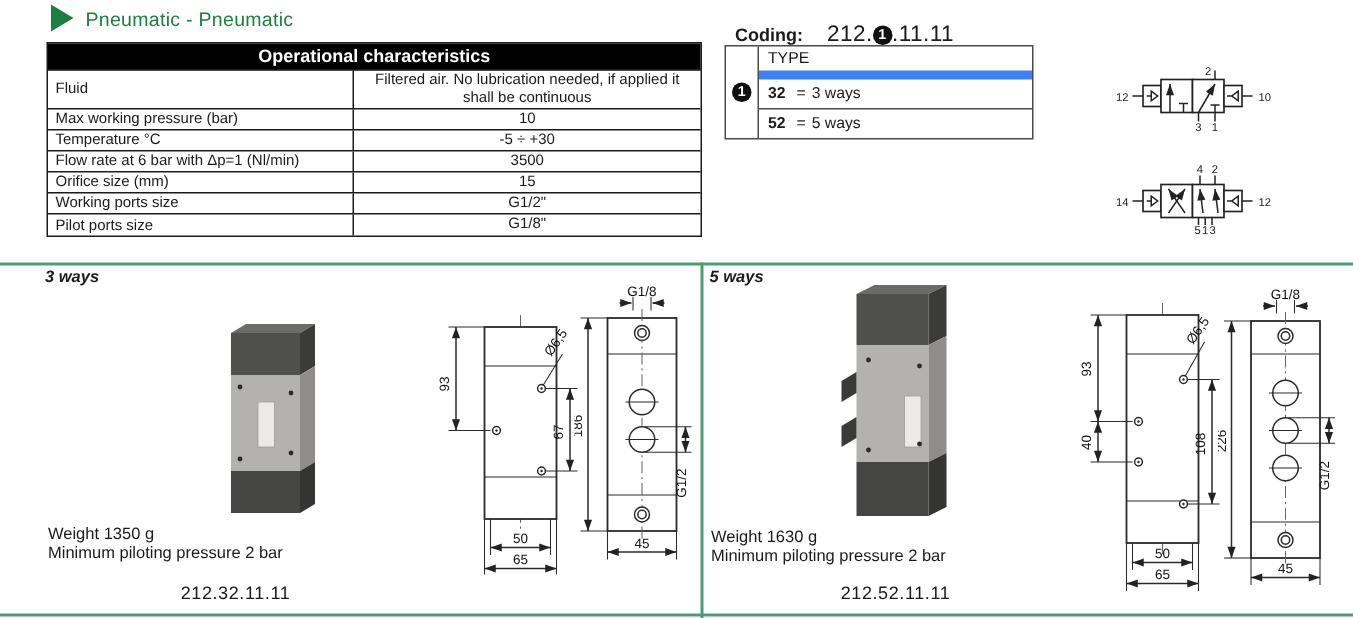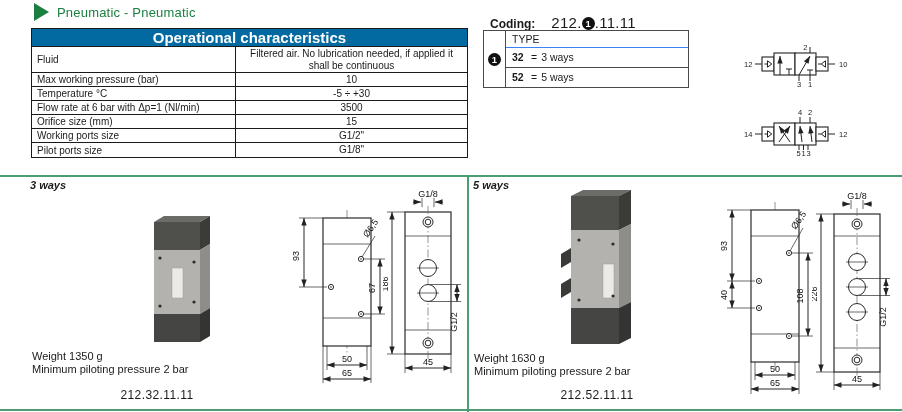--- a/index.html
+++ b/index.html
@@ -16,36 +16,36 @@
   .hdr-title { left:57px; top:5px; font-size:13px; font-weight:normal; color:#1a7f3f; letter-spacing:0.2px; }
   .coding { left:478px; top:14px; white-space:nowrap;margin-left:12px; }
   .coding-label { font-size:12px; font-weight:bold; }
   .coding-value { font-size:15px; margin-left:16px; letter-spacing:0.3px; }
   .marker-circle { display:inline-flex; width:13px; height:13px; border-radius:50%;
     background:#101010; color:#fff; font-size:9.5px; font-weight:bold;
     align-items:center; justify-content:center; vertical-align:1px; }
 
   
   .op-table { left:31px; top:28px; width:437px; border:1.5px solid #1a1a1a; background:#fff; box-sizing:border-box; }
-  .op-title { background:#0369a1; color:#fff; font-weight:bold; font-size:15px;
+  .op-title { background:#000000; color:#fff; font-weight:bold; font-size:12px;
     text-align:center; height:17px; line-height:17px; border-bottom:1px solid #1a1a1a; }
   .op-row { display:flex; box-sizing:border-box; }
   .op-row:not(:last-child){ border-bottom:1px solid #1a1a1a; }
   .op-row.fluid { height:26px; }
   .op-row.sm { height:14px; }
   .op-label { width:204px; border-right:1px solid #1a1a1a; padding:0 5px;
     display:flex; align-items:center; font-size:10px; box-sizing:border-box; }
   .op-value { flex:1; display:flex; align-items:center; justify-content:center;
     text-align:center; font-size:10px; line-height:1.15; padding:0 6px; }
 
   
   .type-box { left:483px; top:30px; width:206px; display:flex; border:1px solid #4a4a4a; background:#fff; box-sizing:border-box; }
   .type-marker-cell { width:21px; border-right:1px solid #4a4a4a; display:flex; align-items:center; justify-content:center; }
   .type-rows { flex:1; }
-  .type-header { height:16px; line-height:16px; padding-left:6px; font-size:10.5px; border-bottom:1px solid #3b82f6; }
+  .type-header { height:16px; line-height:16px; padding-left:6px; font-size:10.5px; border-bottom:6px solid #3b82f6; }
   .type-row { height:19px; line-height:19px; padding-left:6px; font-size:10.5px; }
   .type-row + .type-row { border-top:1px solid #4a4a4a; }
   .type-row b { display:inline-block; min-width:15px; }
   .eq { margin:0 4px; }
 
   
   .sep { background:#4d9c72; }
   .sep-h1 { left:0; top:175px; width:902px; height:2px; }
   .sep-v  { left:467px; top:175px; width:2px; height:237px; }
   .sep-h2 { left:0; top:409px; width:902px; height:2px; }

